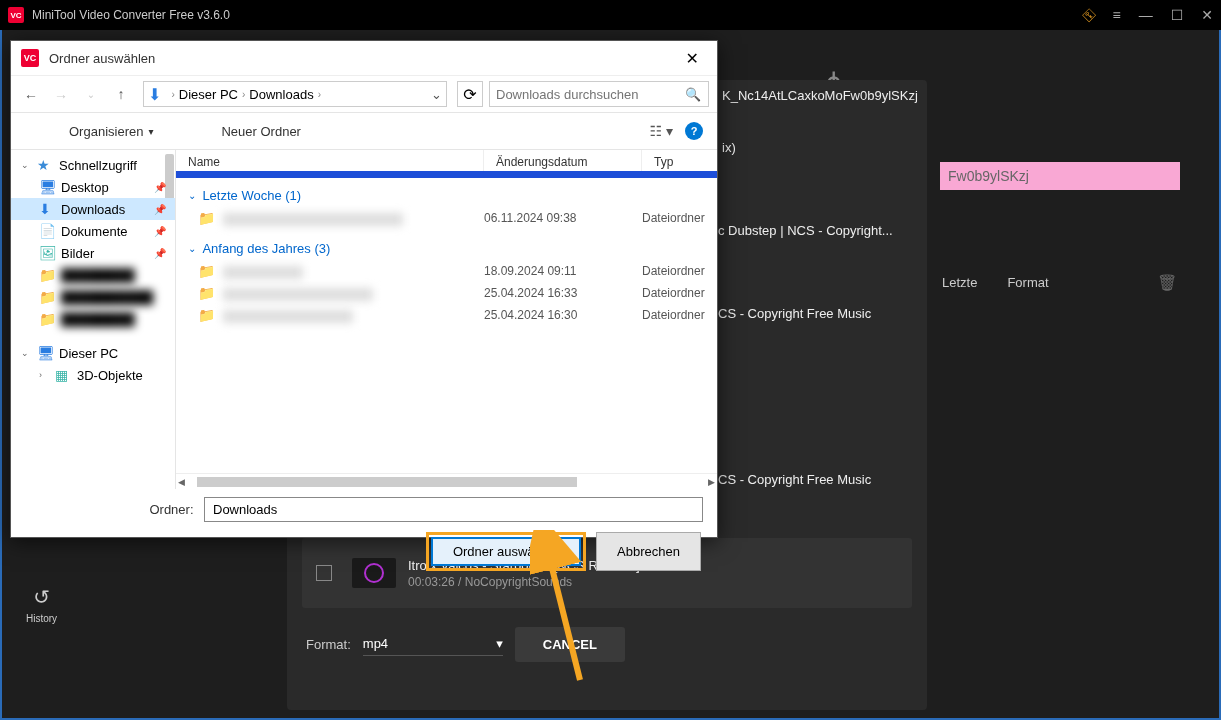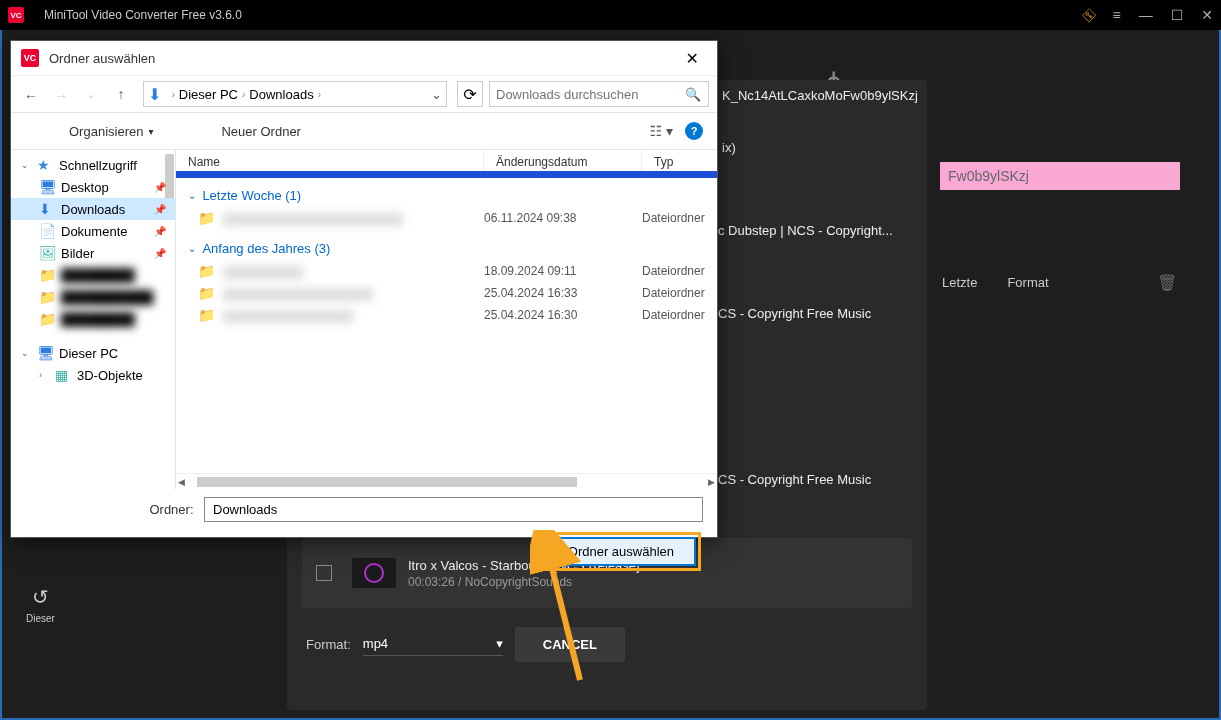--- a/index.html
+++ b/index.html
@@ -1,21 +1,21 @@
 <!DOCTYPE html>
 <html><head>
 <meta charset="utf-8">
 <style>
 * { margin: 0; padding: 0; box-sizing: border-box; font-family: "Segoe UI", Arial, sans-serif; }
 body { background: #1a1a1a; width: 1221px; height: 720px; overflow: hidden; position: relative; }
 
 
 .app-titlebar { height: 30px; background: #000; display: flex; align-items: center; padding: 0 8px; color: #ccc; font-size: 12px; }
 .app-logo { width: 16px; height: 16px; background: #e03; border-radius: 2px; margin-right: 8px; display: flex; align-items: center; justify-content: center; color: #fff; font-size: 8px; font-weight: bold; }
-.app-title { flex: 1; margin-left: 12px; }
+.app-title { flex: 1; }
 .app-win-controls { display: flex; gap: 18px; color: #aaa; align-items: center; }
 .app-win-controls span { cursor: pointer; font-size: 14px; }
 .key-icon { color: #f5a623; transform: rotate(-45deg); }
 
 .app-body { position: absolute; top: 30px; left: 0; right: 0; bottom: 0; background: #1e1e1e; border: 2px solid #2a6bb8; border-top: none; }
 
 
 .bg-panel1 { position: absolute; top: 50px; left: 285px; width: 640px; height: 630px; background: #2a2a2a; border-radius: 4px; }
 .bg-url { position: absolute; top: 132px; left: 938px; width: 240px; height: 28px; background: #f9a8d4; color: #666; font-size: 14px; padding: 6px 8px; white-space: nowrap; overflow: hidden; }
 .bg-text { position: absolute; color: #eee; font-size: 13px; white-space: nowrap; }
@@ -161,21 +161,21 @@
     <span class="format-label">Format:</span>
     <div class="format-select">
       <span>mp4</span>
       <span>▾</span>
     </div>
     <button class="btn-cancel">CANCEL</button>
   </div>
 
   <div class="history">
     <span class="history-icon">↺</span>
-    <span>Dieser</span>
+    <span>History</span>
   </div>
 </div>
 
 <div class="dialog">
   <div class="dlg-titlebar">
     <div class="dlg-logo">VC</div>
     <div class="dlg-title">Ordner auswählen</div>
     <div class="dlg-close">✕</div>
   </div>
 
@@ -315,20 +315,21 @@
 
   <div class="dlg-footer">
     <div class="folder-row">
       <span class="folder-label">Ordner:</span>
       <input class="folder-input" value="Downloads" style="">
     </div>
     <div class="btn-row">
       <div class="highlight-wrap">
         <button class="btn-select">Ordner auswählen</button>
       </div>
+      <button class="btn-abort">Abbrechen</button>
     </div>
   </div>
 </div>
 
 <svg class="arrow-anno" width="80" height="160">
   <defs>
       <marker id="ah" markerWidth="10" markerHeight="10" refX="5" refY="5" orient="auto">
         <polygon points="0,0 10,5 0,10" fill="#f5a623"></polygon>
       </marker>
     </defs>

